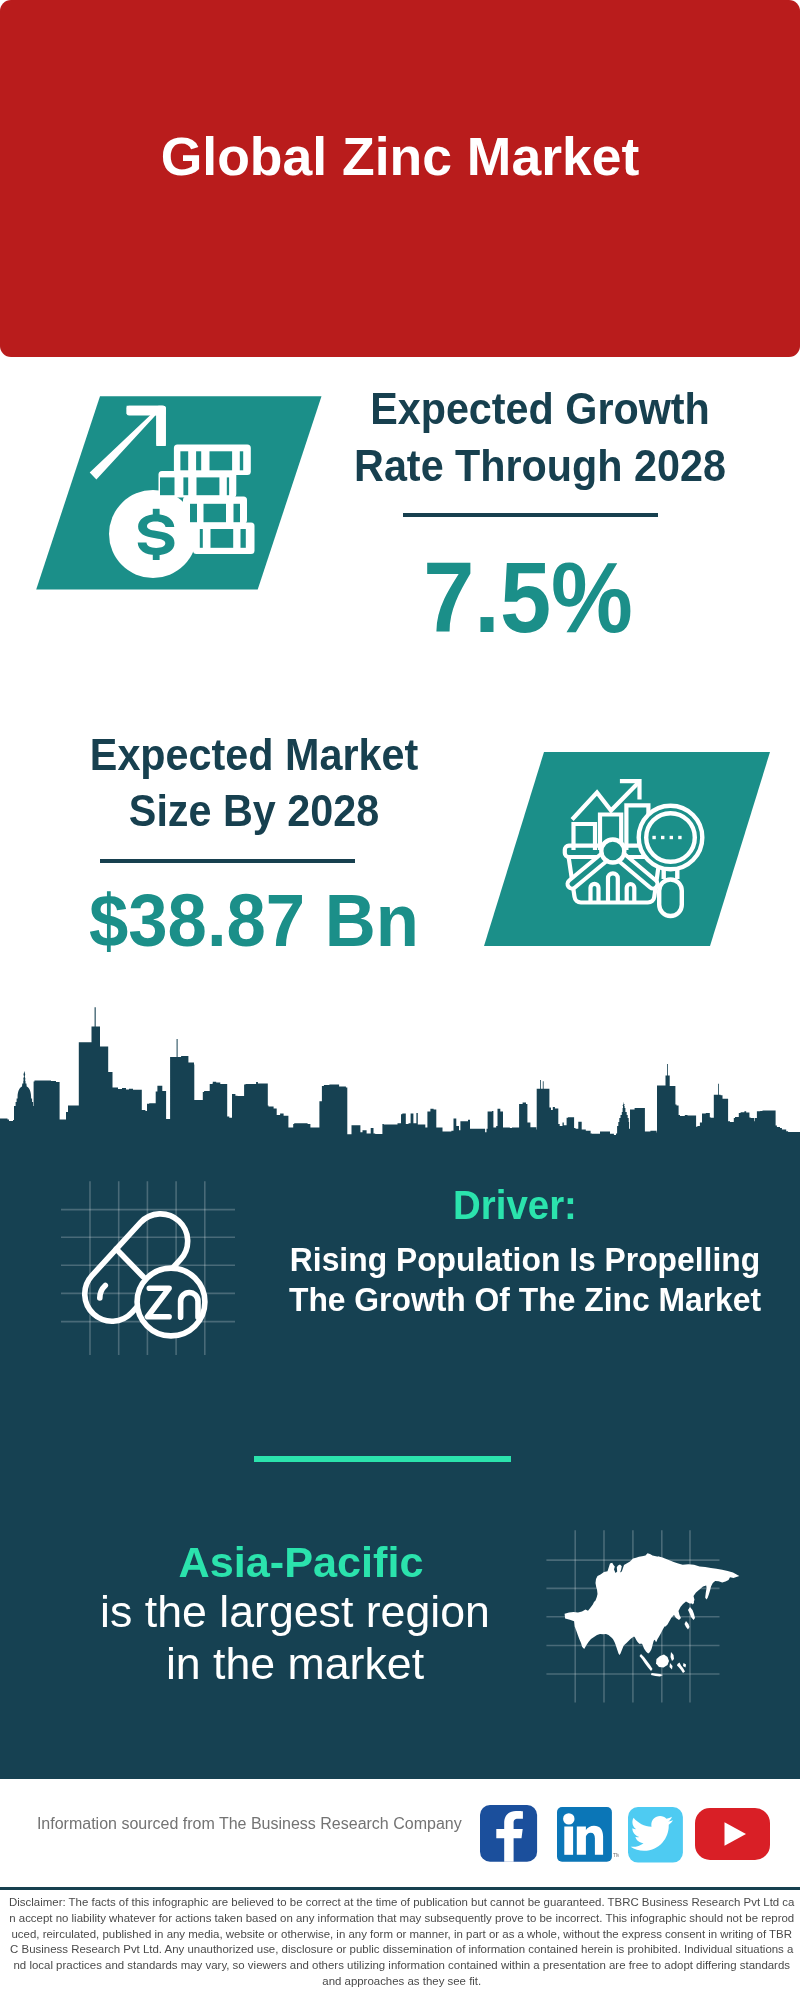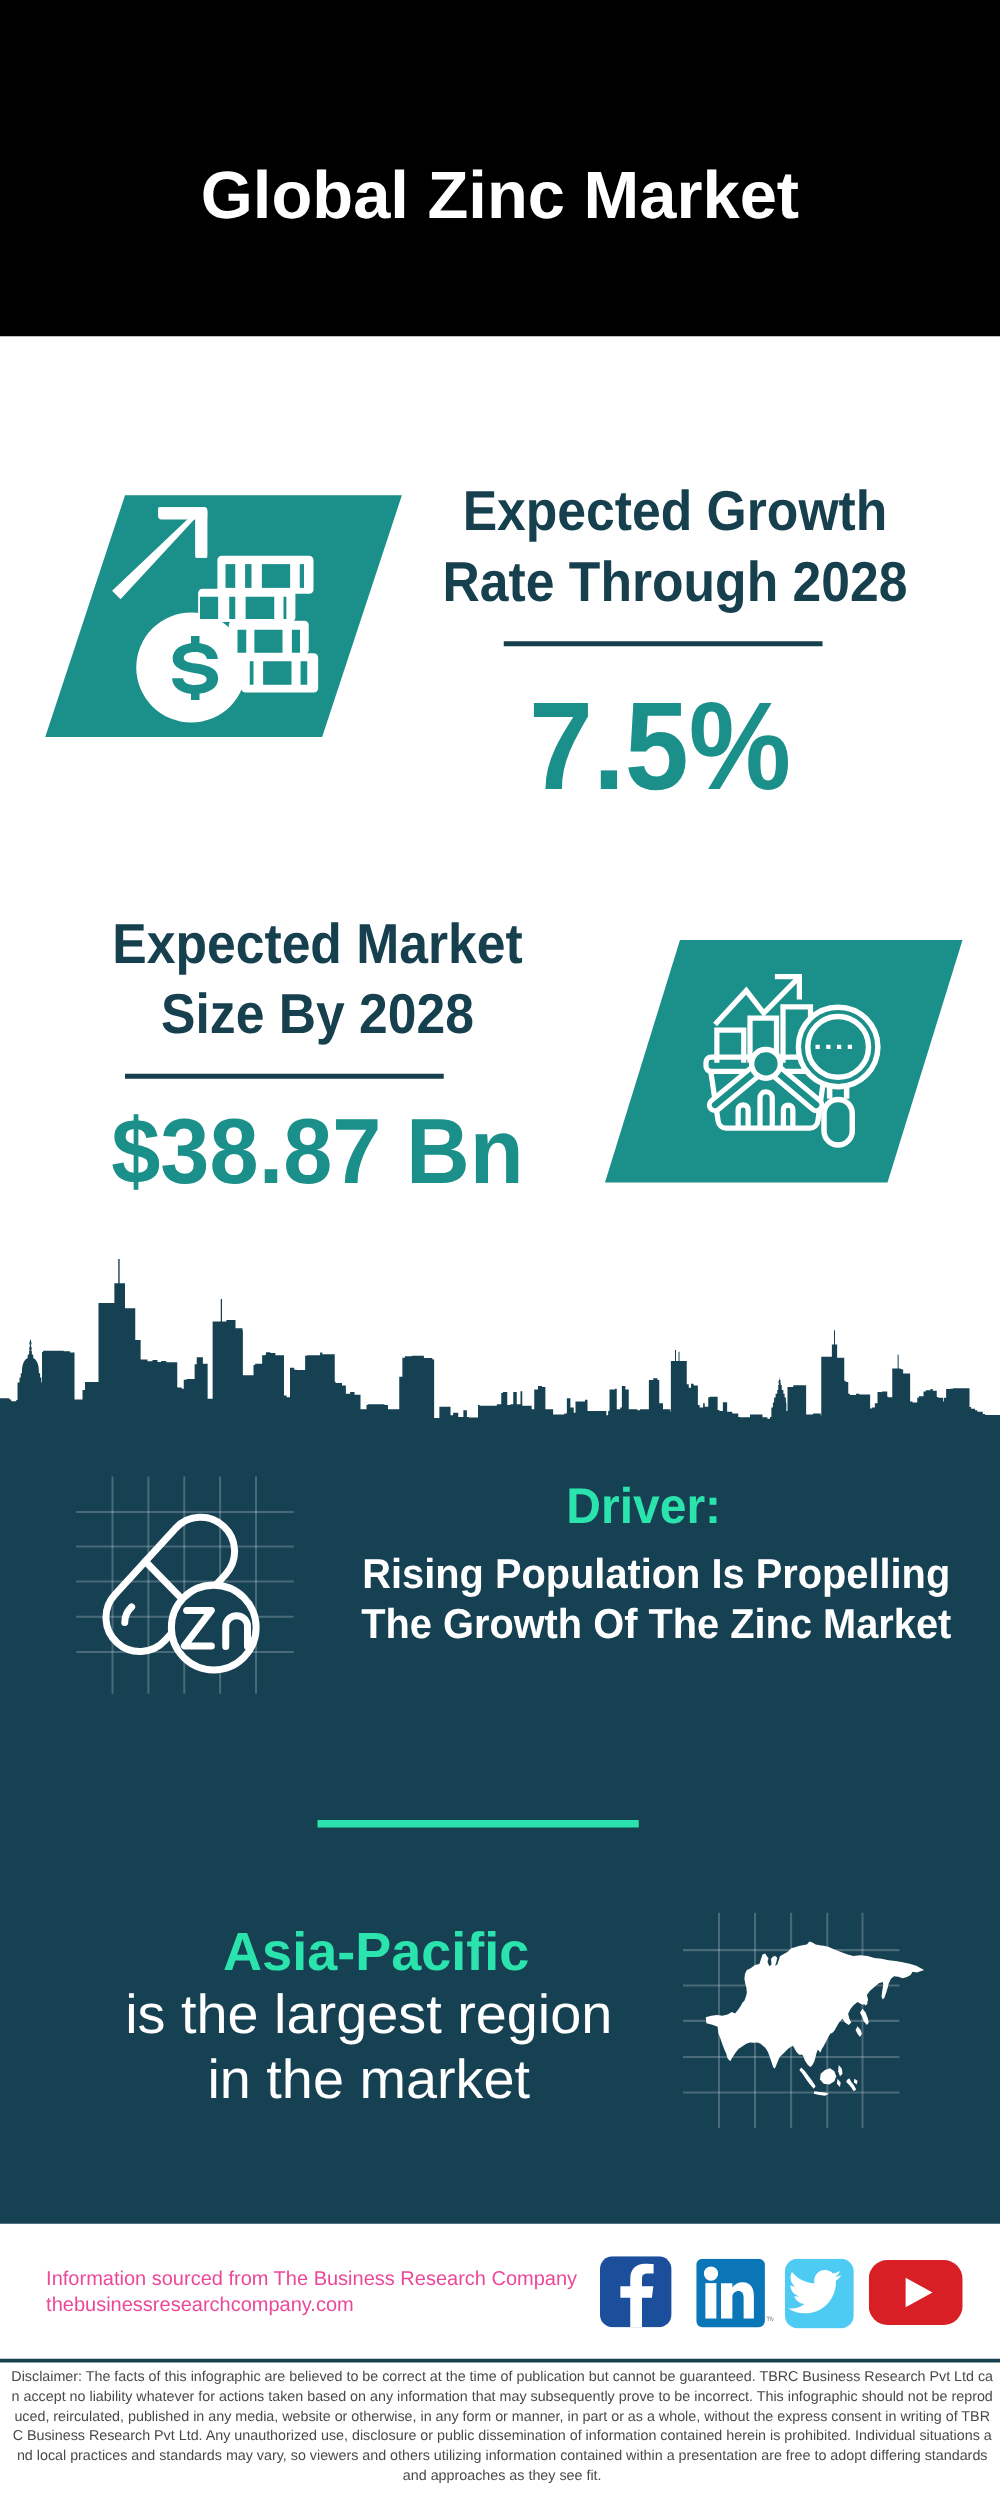--- a/index.html
+++ b/index.html
@@ -3,32 +3,32 @@
 <meta charset="utf-8">
 <title>Global Zinc Market</title>
 <style>
   html,body{margin:0;padding:0;}
   body{width:800px;height:2000px;background:#ffffff;
        font-family:"Liberation Sans",sans-serif;overflow:hidden;
        -webkit-font-smoothing:antialiased;}
   .page{position:relative;width:800px;height:2000px;background:#fff;overflow:hidden;}
 
   
-  .hdr{position:absolute;left:0;top:0;width:800px;height:269px;background:#000000;}
+  .hdr{position:absolute;left:0;top:0;width:800px;height:357px;background:#b91c1c;border-radius:11px;}
   .hdr-title{position:absolute;left:0;top:0;width:800px;text-align:center;color:#fff;
              font-size:53.5px;font-weight:bold;letter-spacing:0px;line-height:1;}
   .stat-head{position:absolute;color:#17404f;font-weight:bold;text-align:center;line-height:1.33;}
   .rule{position:absolute;background:#17404f;height:4px;}
   .stat-val{position:absolute;color:#1b8f89;font-weight:bold;text-align:center;line-height:1;}
 
   
   .dark{position:absolute;left:0;width:800px;background:#164152;}
 
   
-  .foot-txt{position:absolute;color:#ec4899;font-size:16px;line-height:20.5px;}
+  .foot-txt{position:absolute;color:#737373;font-size:16px;line-height:20.5px;}
   .hr2{position:absolute;left:0;background:#17404f;height:3px;width:800px;}
   .disc{position:absolute;color:#4a4a4a;font-size:11.45px;line-height:15.75px;text-align:center;word-break:break-all;}
 </style>
 </head>
 <body>
 
 <div class="page">
 
   <div class="hdr">
     <div class="hdr-title" style="top:130px;">Global Zinc Market</div>
@@ -199,21 +199,20 @@
         <path d="M 651.5,1673.0 L 656.0,1673.5 L 660.0,1674.0 L 663.0,1675.0 L 660.0,1676.5 L 655.5,1676.0 L 651.0,1675.0 Z"></path>
         <path d="M 677.5,1664.0 L 679.5,1662.5 L 681.0,1665.5 L 683.0,1668.0 L 685.0,1671.5 L 683.0,1673.0 L 681.0,1670.0 L 679.0,1667.5 L 677.0,1665.5 Z"></path>
         <path d="M 683.5,1663.0 L 686.0,1664.5 L 685.5,1667.5 L 683.0,1666.0 Z"></path>
       </g>
     </svg>
   </div>
 
   <div>
     <div class="foot-txt" style="left:36.9px;top:1814px;font-size:16px;line-height:20.5px;letter-spacing:0px;">
       <div>Information sourced from The Business Research Company</div>
-      <div>thebusinessresearchcompany.com</div>
     </div>
 
     <a class="soc" style="position:absolute;left:480.1px;top:1805.1px;width:57.1px;height:56.8px;">
       <svg width="58" height="57" viewBox="0 0 58 57">
         <rect x="0" y="0" width="57.1" height="56.8" rx="10" fill="#1b4f9c"></rect>
         <path d="M33.6,56.8 V33.2 h7.9 l1.2,-9.2 h-9.1 v-5.8 c0,-2.6 0.7,-4.4 4.5,-4.4 h4.8 V6.3 c-0.8,-0.1 -3.7,-0.3 -7,-0.3 c-6.9,0 -11.7,4.2 -11.7,12 v6 h-7.9 v9.2 h7.9 v23.6 z" fill="#ffffff"></path>
       </svg>
     </a>
 
     <a class="soc" style="position:absolute;left:556.5px;top:1807px;width:62px;height:55px;">

